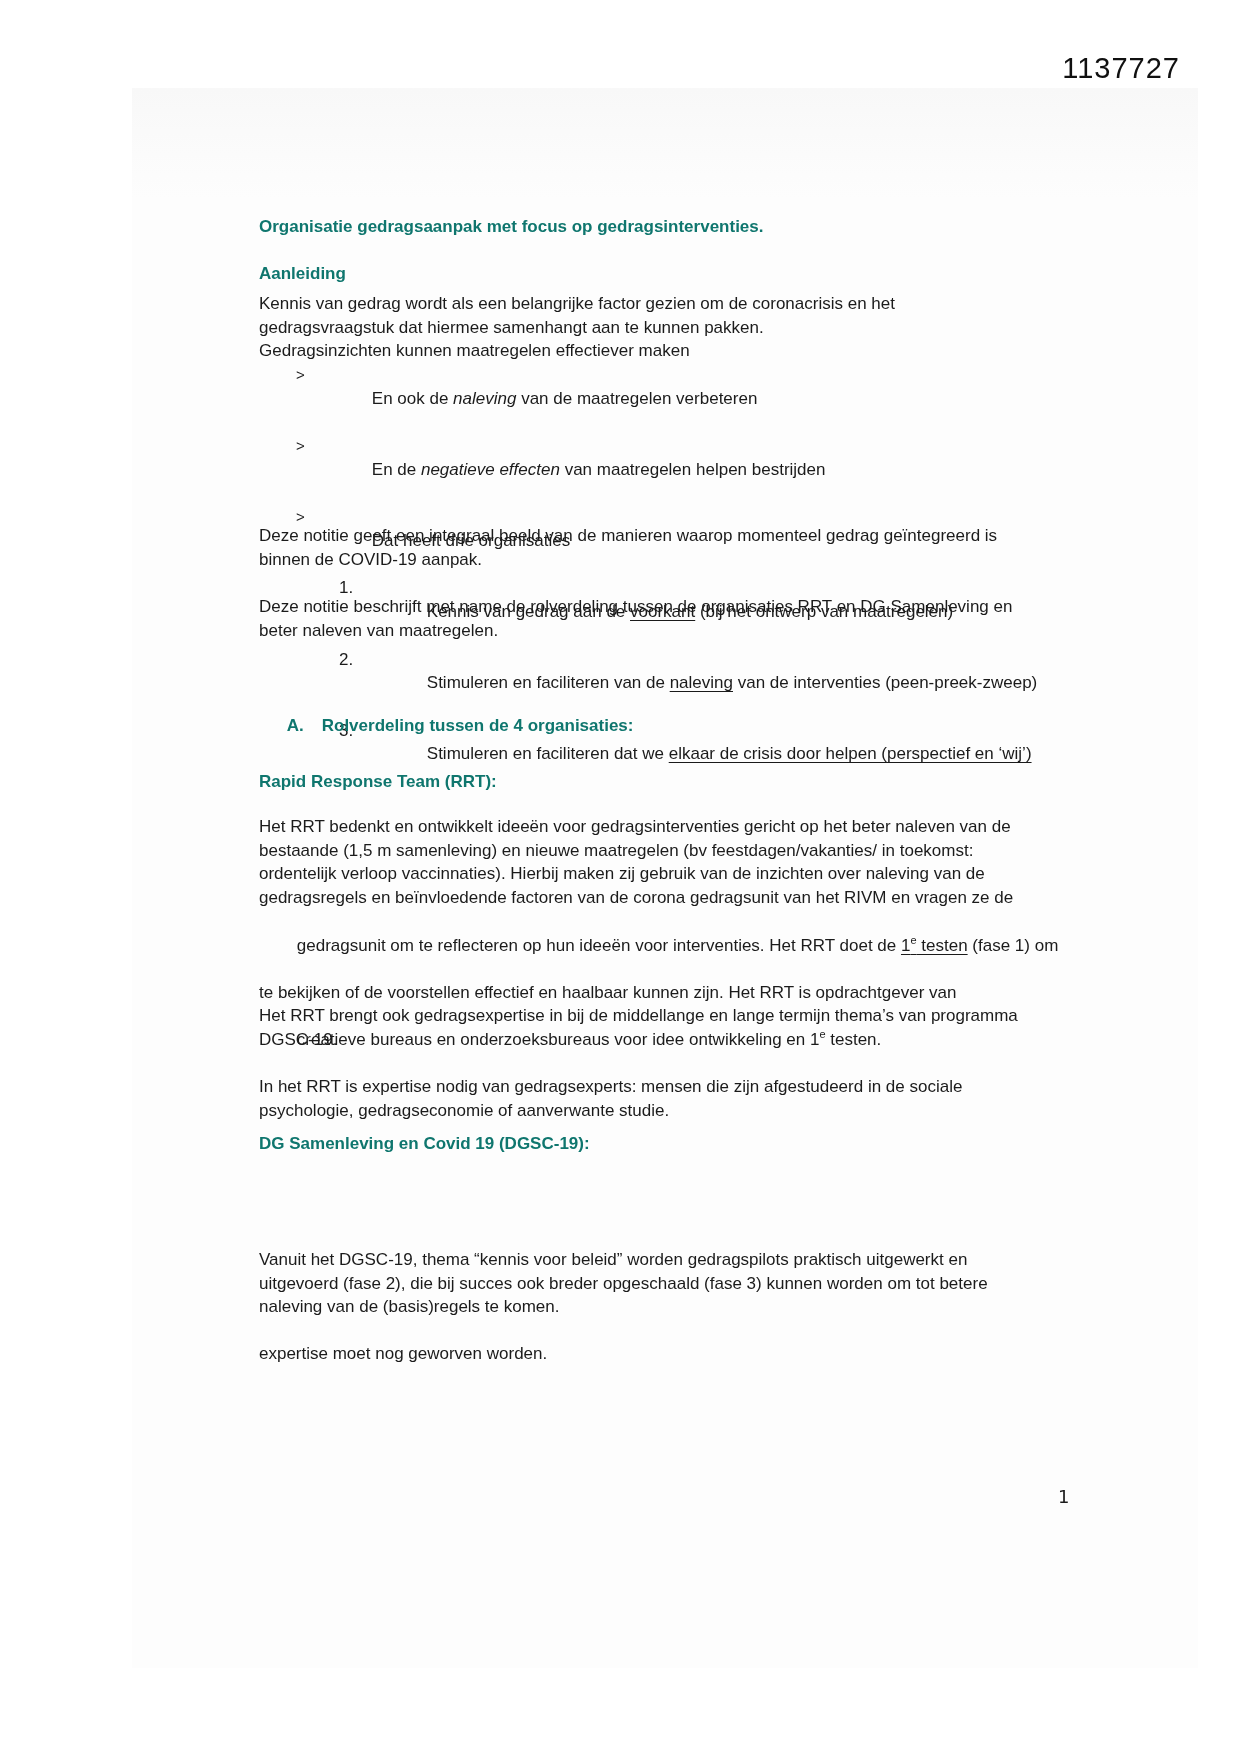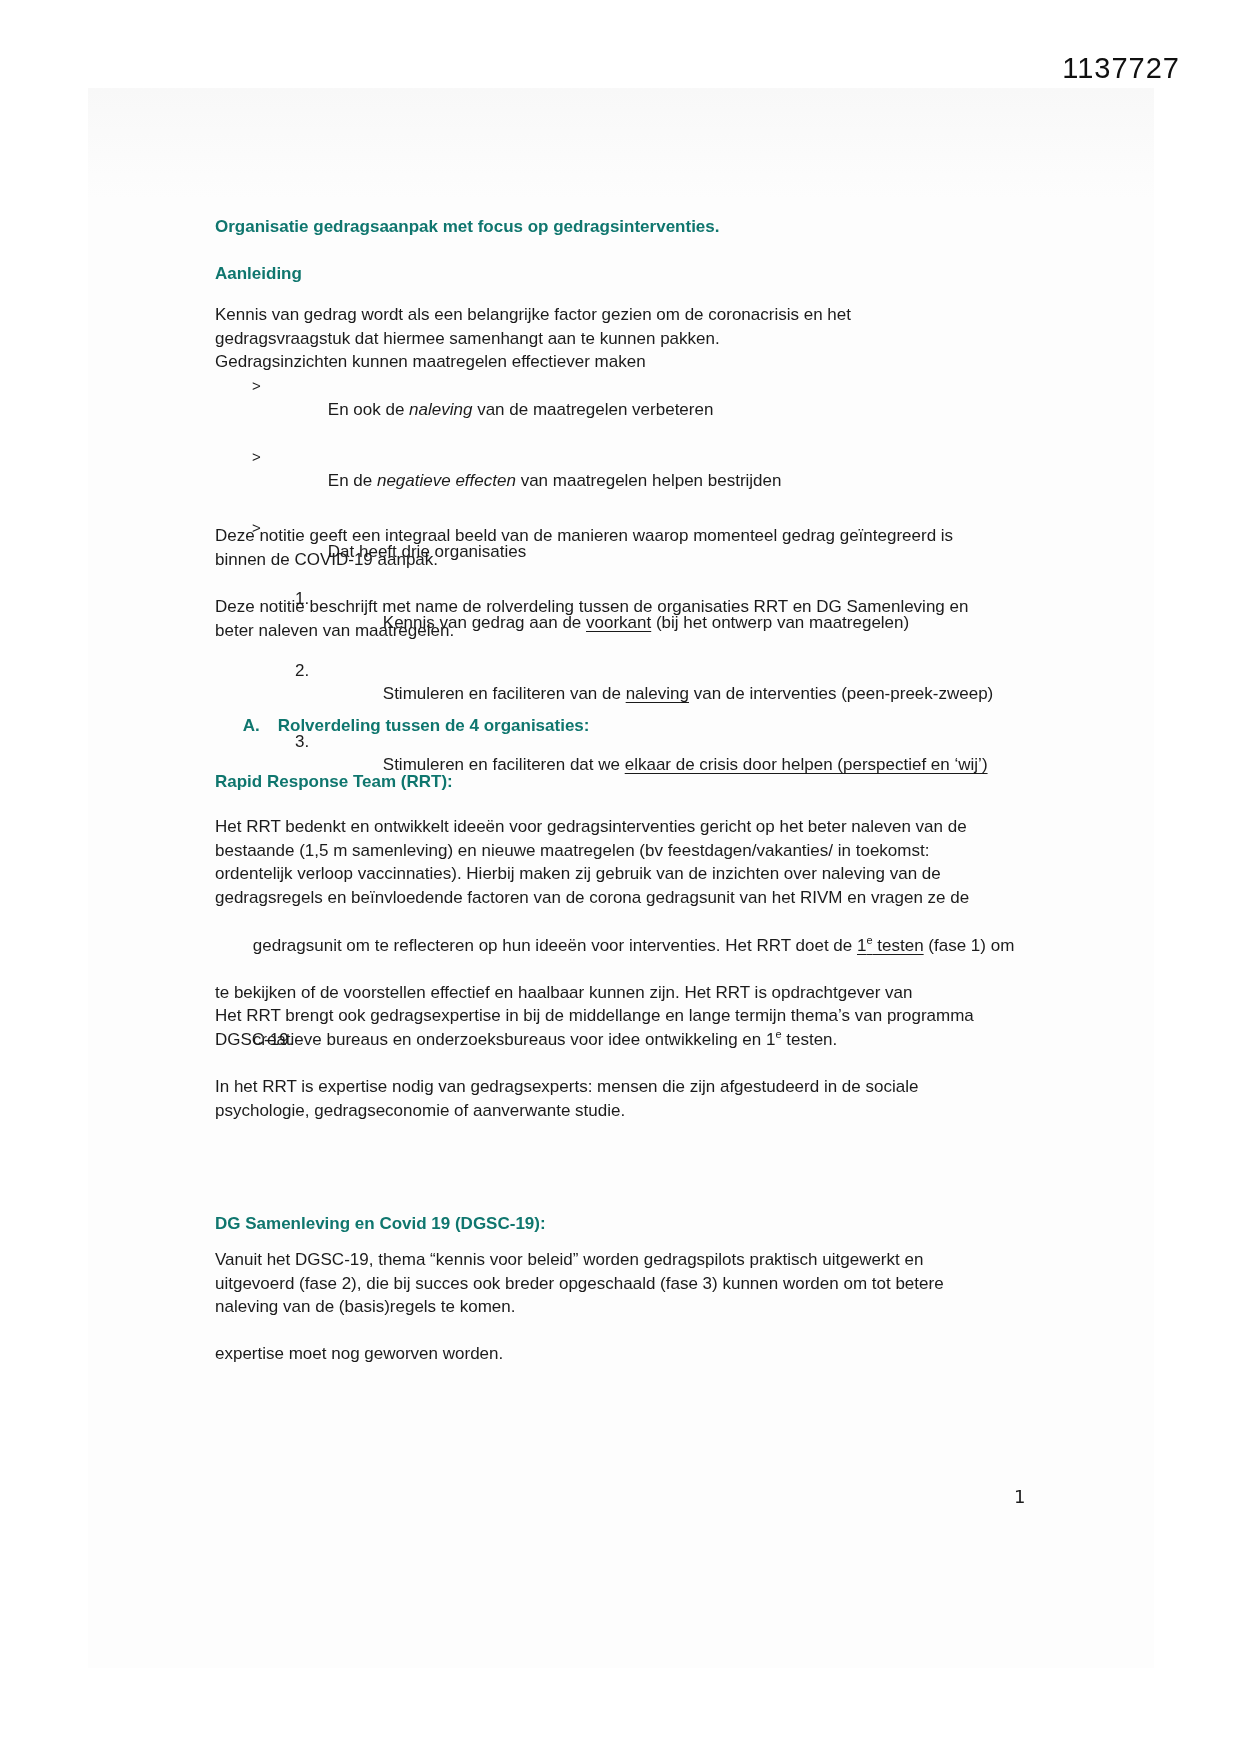--- a/index.html
+++ b/index.html
@@ -4,21 +4,21 @@
 <style>
   html,body { margin:0; padding:0; }
   body {
     width:1241px; height:1754px;
     background:#ffffff;
     font-family:"Liberation Sans", sans-serif;
     color:#1b1b1b;
     position:relative;
     overflow:hidden;
   }
-  .page { position:absolute; inset:0; }
+  .page { position:absolute; inset:0;margin-left:44px; }
   .scan-sheet {
     position:absolute; left:88px; top:88px; width:1066px; height:1580px;
     background:linear-gradient(#f8f8f8, #fdfdfd 110px, #fdfdfd);
   }
   .doc-number {
     position:absolute; top:52px; right:61px;
     font-size:29px; letter-spacing:1px; color:#101010;
   }
   .content {
     position:absolute; left:215px; top:0; width:800px;
@@ -48,21 +48,21 @@
   <div class="scan-sheet"></div>
 
   <div class="doc-number">1137727</div>
 
   <div class="content">
 
     <div class="abs bold line" style="top:215px">Organisatie gedragsaanpak met focus op gedragsinterventies.</div>
 
     <div class="abs bold line" style="top:262px">Aanleiding</div>
 
-    <div class="abs" style="top:303px">
+    <div class="abs" style="top:292px">
       <div class="line">Kennis van gedrag wordt als een belangrijke factor gezien om de coronacrisis en het</div>
       <div class="line">gedragsvraagstuk dat hiermee samenhangt aan te kunnen pakken.</div>
       <div class="line">Gedragsinzichten kunnen maatregelen effectiever maken</div>
 
       <div class="line row-bullet">
         <span class="marker">&gt;</span><span>En ook de </span><span class="it">naleving</span><span> van de maatregelen verbeteren</span>
       </div>
       <div class="line row-bullet">
         <span class="marker">&gt;</span><span>En de </span><span class="it">negatieve effecten</span><span> van maatregelen helpen bestrijden</span>
       </div>
@@ -114,21 +114,21 @@
     <div class="abs" style="top:1004px">
       <div class="line">Het RRT brengt ook gedragsexpertise in bij de middellange en lange termijn thema’s van programma</div>
       <div class="line">DGSC-19.</div>
     </div>
 
     <div class="abs" style="top:1075px">
       <div class="line">In het RRT is expertise nodig van gedragsexperts: mensen die zijn afgestudeerd in de sociale</div>
       <div class="line">psychologie, gedragseconomie of aanverwante studie.</div>
     </div>
 
-    <div class="abs bold line" style="top:1212px">DG Samenleving en Covid 19 (DGSC-19):</div>
+    <div class="abs bold line" style="top:1132px">DG Samenleving en Covid 19 (DGSC-19):</div>
 
     <div class="abs" style="top:1248px">
       <div class="line">Vanuit het DGSC-19, thema “kennis voor beleid” worden gedragspilots praktisch uitgewerkt en</div>
       <div class="line">uitgevoerd (fase 2), die bij succes ook breder opgeschaald (fase 3) kunnen worden om tot betere</div>
       <div class="line">naleving van de (basis)regels te komen.</div>
     </div>
 
     <div class="abs" style="top:1342px">
       <div class="line">expertise moet nog geworven worden.</div>
     </div>

